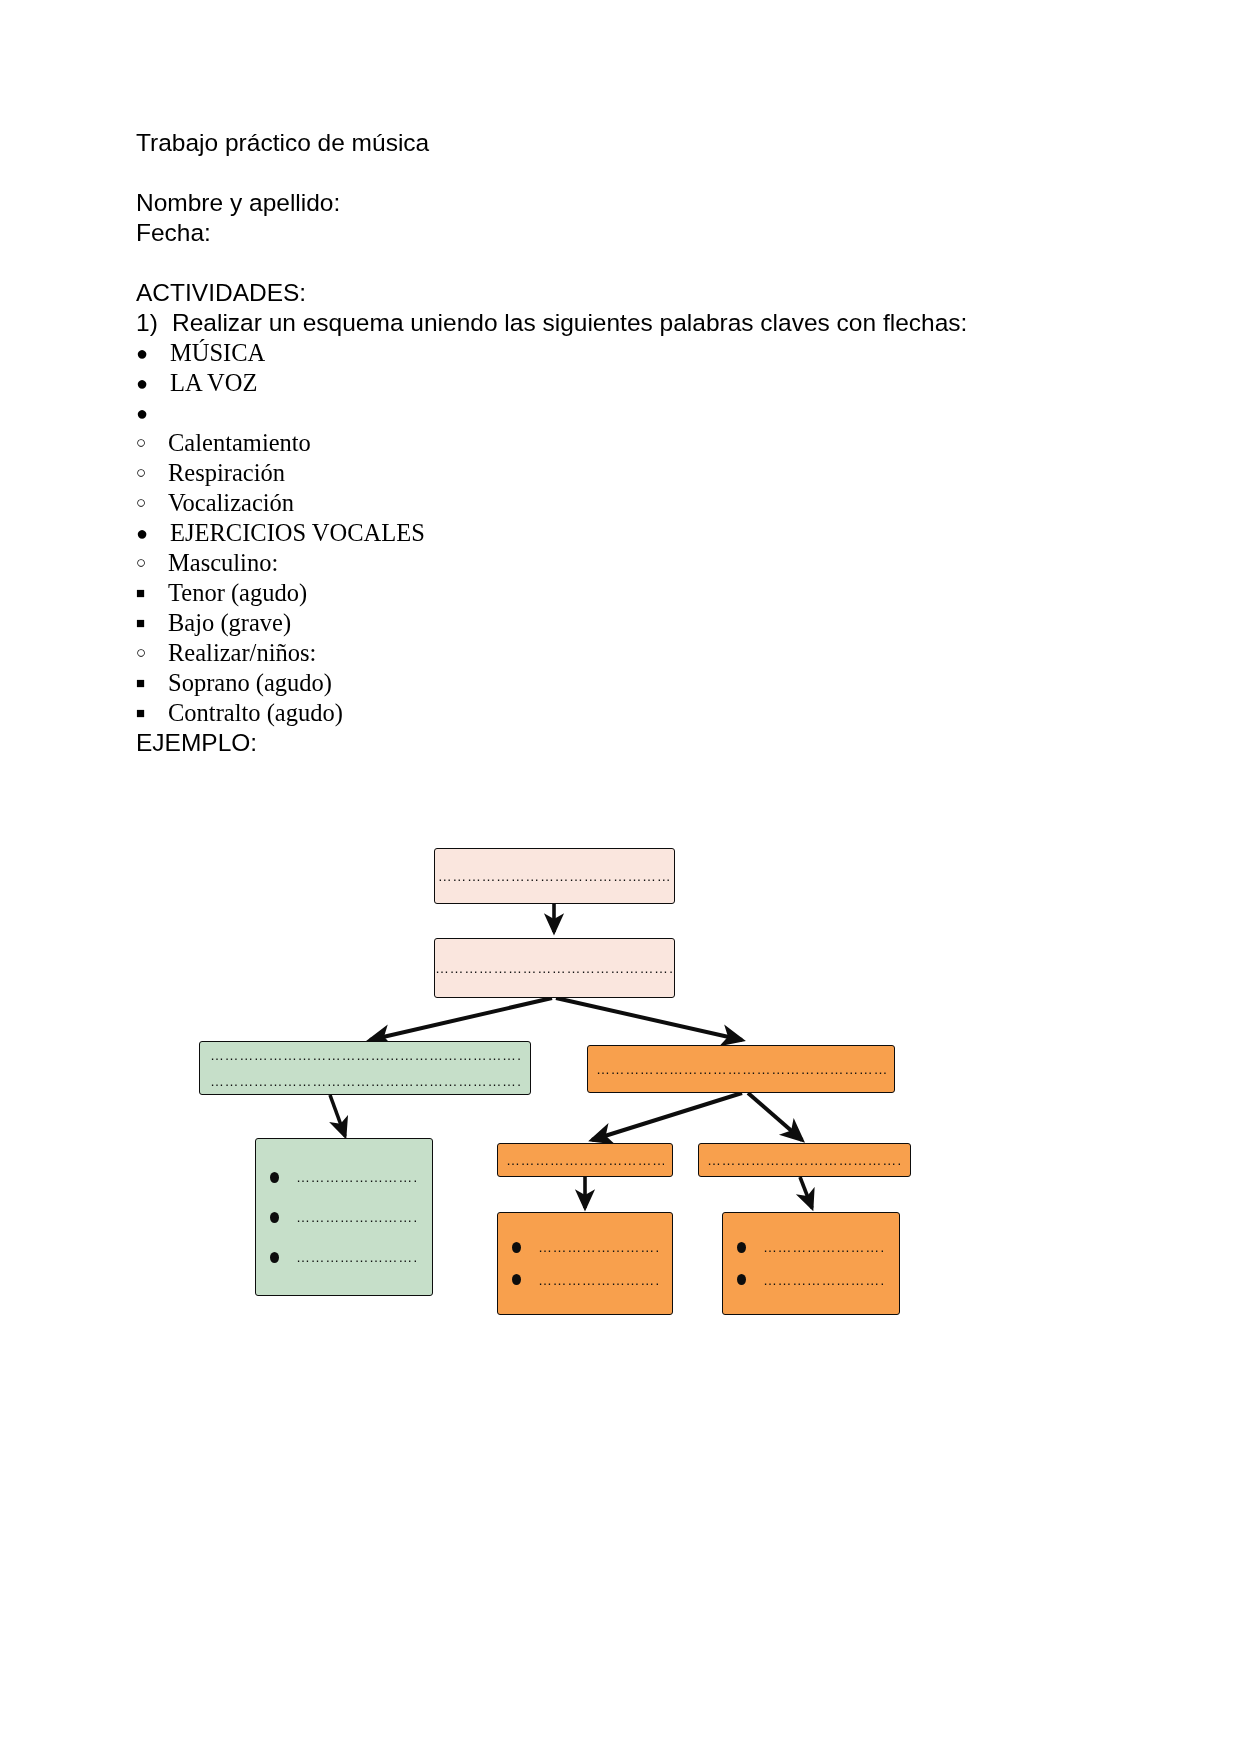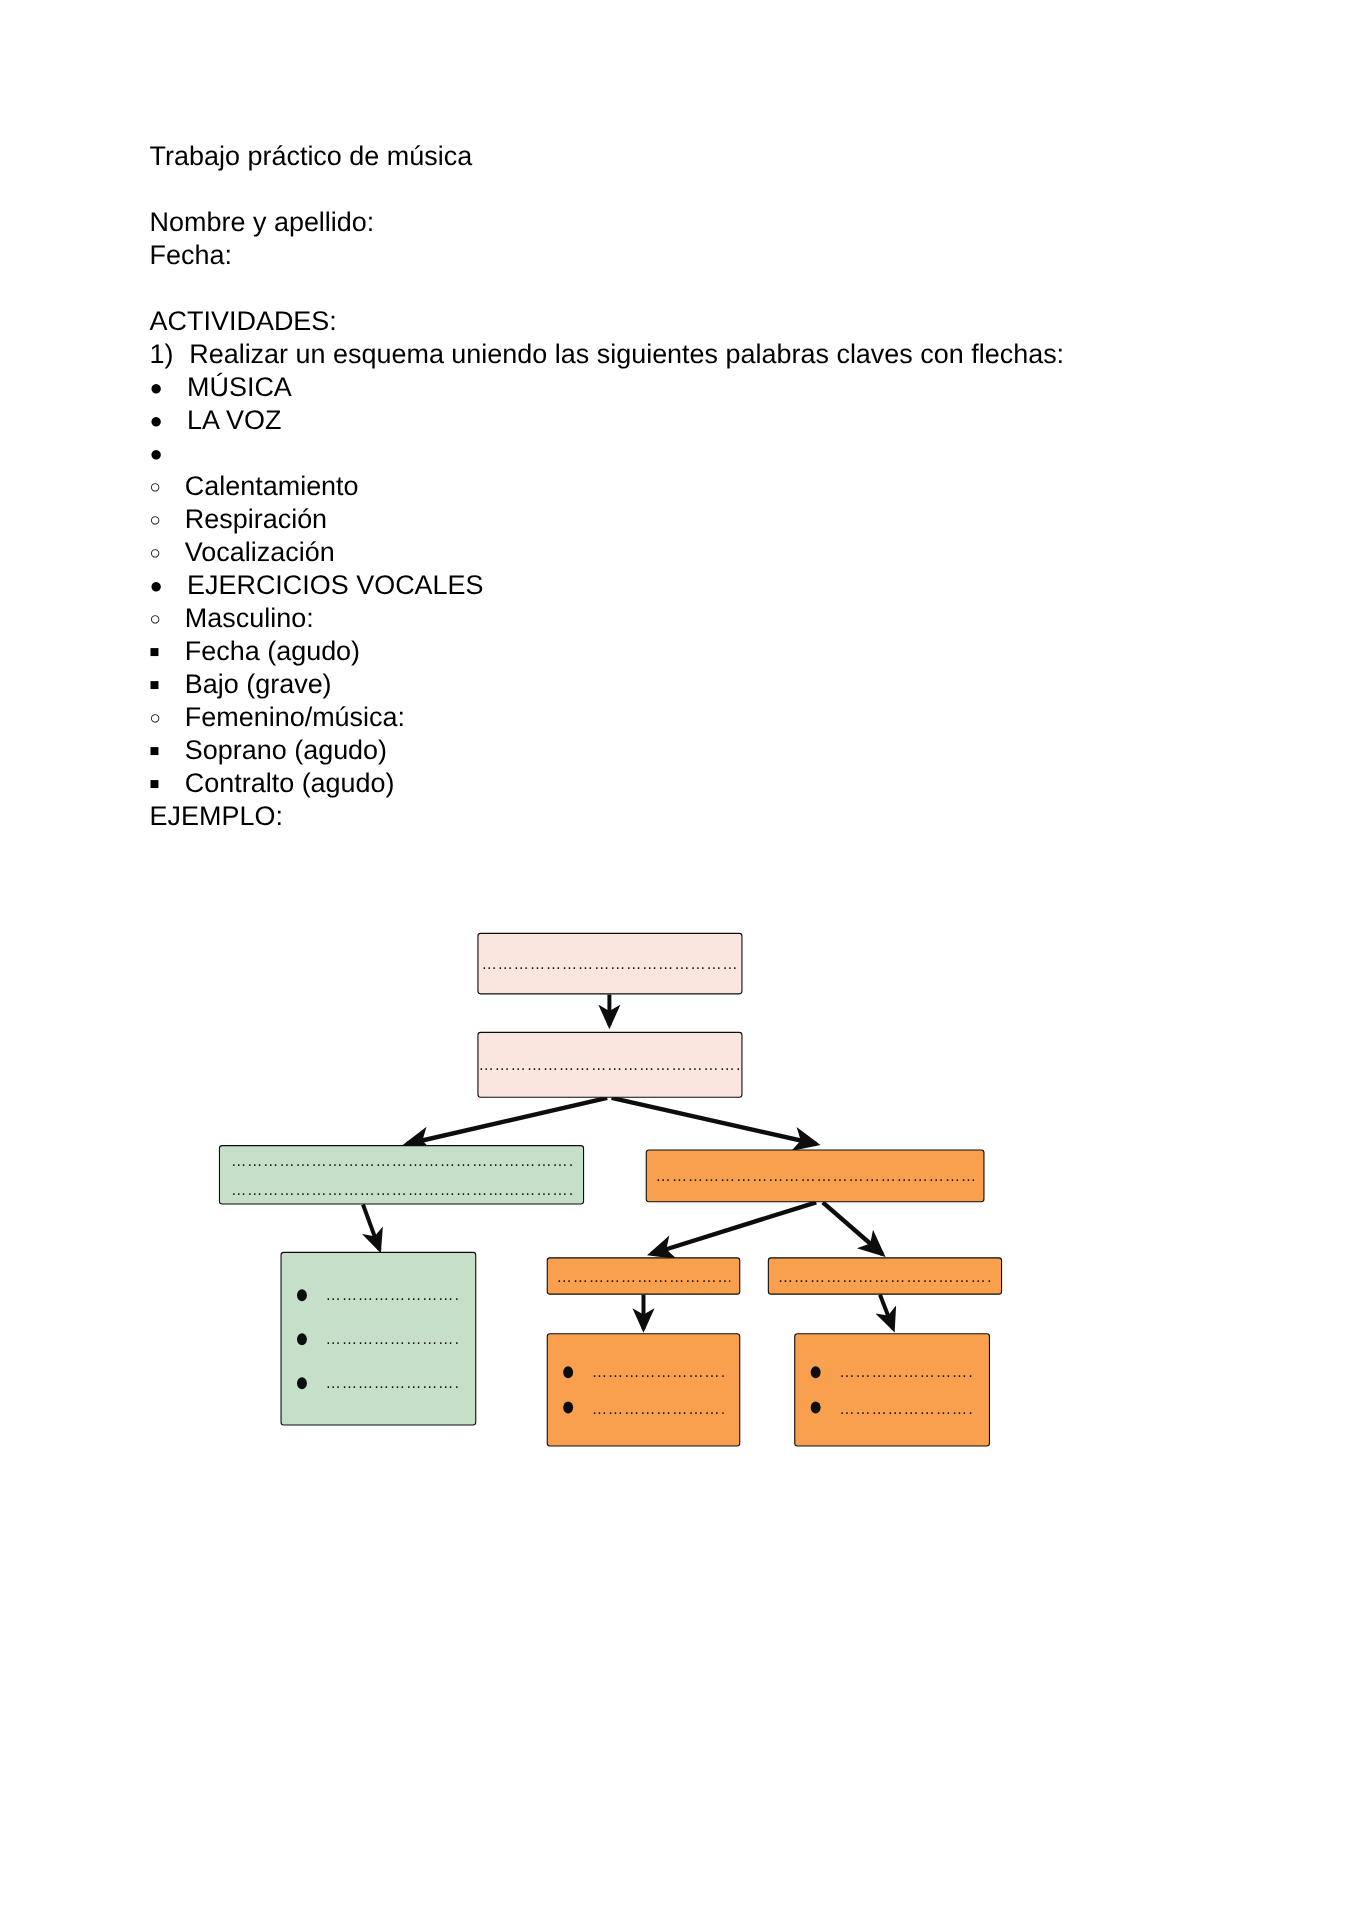--- a/index.html
+++ b/index.html
@@ -58,21 +58,21 @@
     line-height: 30px;
     display: flex;
     align-items: flex-start;
     position: relative;
   }
   li.item > .bullet {
     flex: 0 0 auto;
     display: inline-block;
     text-align: left;
   }
-  li.item > .txt { flex: 0 1 auto; }
+  li.item > .txt { flex: 0 1 auto; font-family: Liberation Serif, serif; }
 
   
   .lvl1 { padding-left: 32px; }
   .lvl1 > li > .bullet {
     width: 34px;
     font-size: 20px;
     line-height: 30px;
   }
   
   .lvl2 { padding-left: 103px; }
@@ -197,32 +197,32 @@
     <ul class="lvl lvl2">
       <li class="item">
         <span class="bullet">○</span>
         <span class="txt">Masculino:</span>
       </li>
     </ul>
 
     <ul class="lvl lvl3">
       <li class="item">
         <span class="bullet">■</span>
-        <span class="txt">Fecha (agudo)</span>
+        <span class="txt">Tenor (agudo)</span>
       </li>
       <li class="item">
         <span class="bullet">■</span>
         <span class="txt">Bajo (grave)</span>
       </li>
     </ul>
 
     <ul class="lvl lvl2">
       <li class="item">
         <span class="bullet">○</span>
-        <span class="txt">Femenino/música:</span>
+        <span class="txt">Realizar/niños:</span>
       </li>
     </ul>
 
     <ul class="lvl lvl3">
       <li class="item">
         <span class="bullet">■</span>
         <span class="txt">Soprano (agudo)</span>
       </li>
       <li class="item">
         <span class="bullet">■</span>

